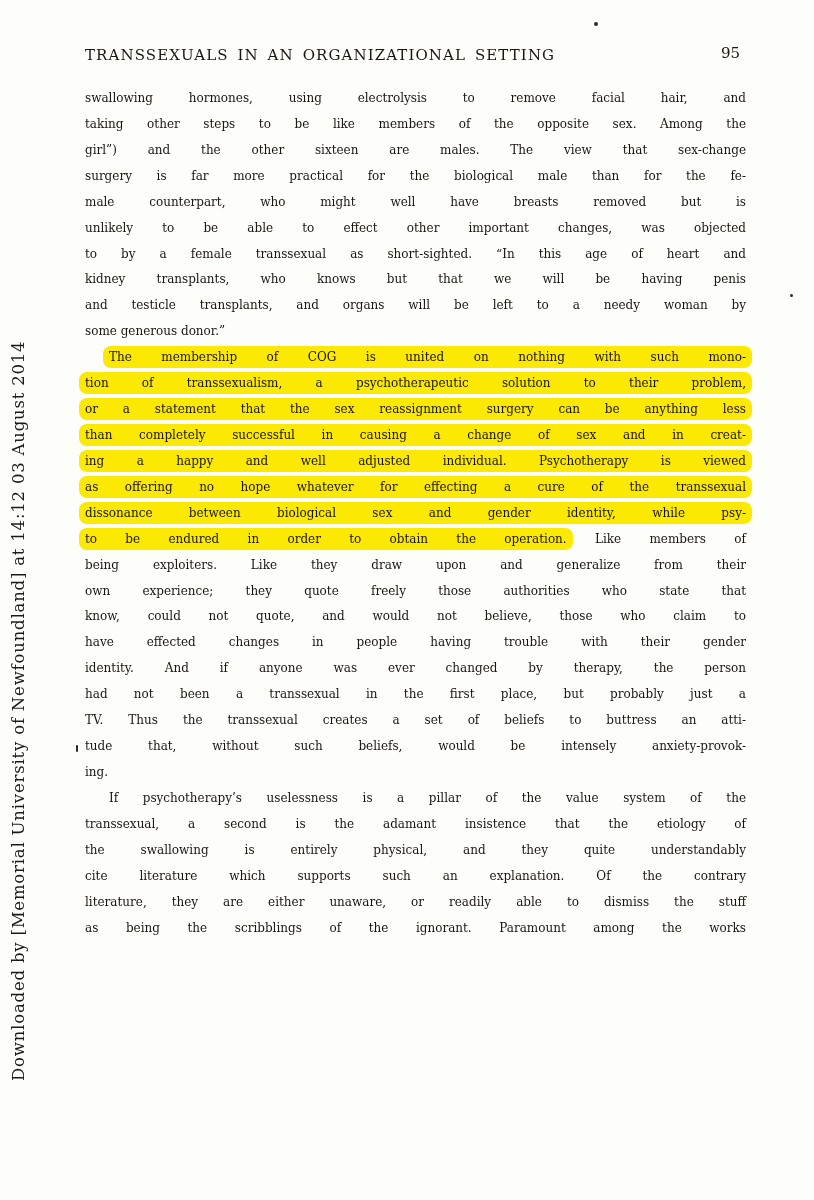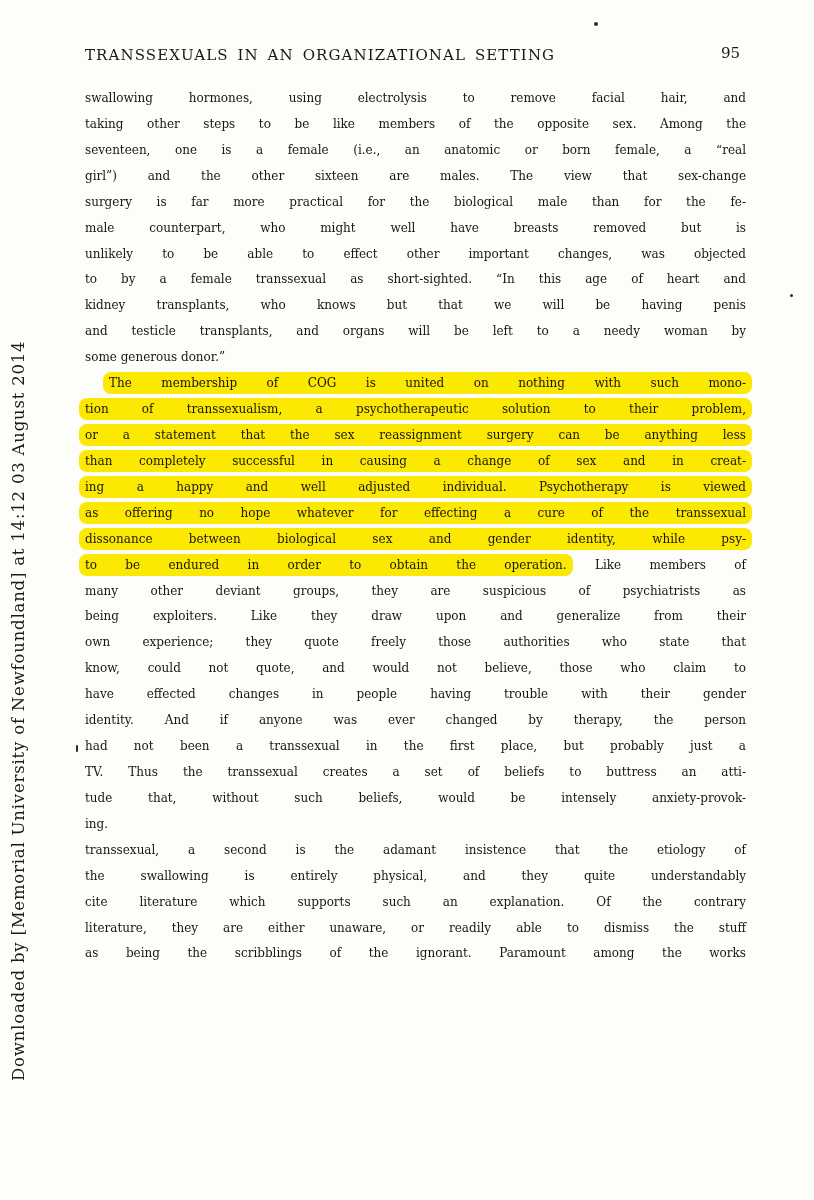--- a/index.html
+++ b/index.html
@@ -72,47 +72,46 @@
   <div class="watermark">Downloaded by [Memorial University of Newfoundland] at 14:12 03 August 2014</div>
 
   <div class="header">
     <span class="running-title">TRANSSEXUALS IN AN ORGANIZATIONAL SETTING</span>
     <span class="page-number">95</span>
   </div>
 
   <div class="body-text">
       <div class="line"><span class="">swallowing hormones, using electrolysis to remove facial hair, and</span></div>
       <div class="line"><span class="">taking other steps to be like members of the opposite sex. Among the</span></div>
-      <div class="line"><span class="">seventeen, one is a female (i.e., an anatomic or born female, a “real</span></div>
       <div class="line"><span class="">girl”) and the other sixteen are males. The view that sex-change</span></div>
       <div class="line"><span class="">surgery is far more practical for the biological male than for the fe-</span></div>
       <div class="line"><span class="">male counterpart, who might well have breasts removed but is</span></div>
       <div class="line"><span class="">unlikely to be able to effect other important changes, was objected</span></div>
       <div class="line"><span class="">to by a female transsexual as short-sighted. “In this age of heart and</span></div>
       <div class="line"><span class="">kidney transplants, who knows but that we will be having penis</span></div>
       <div class="line"><span class="">and testicle transplants, and organs will be left to a needy woman by</span></div>
       <div class="line last"><span class="">some generous donor.”</span></div>
       <div class="line indent"><span class="hl">The membership of COG is united on nothing with such mono-</span></div>
       <div class="line"><span class="hl">tion of transsexualism, a psychotherapeutic solution to their problem,</span></div>
       <div class="line"><span class="hl">or a statement that the sex reassignment surgery can be anything less</span></div>
       <div class="line"><span class="hl">than completely successful in causing a change of sex and in creat-</span></div>
       <div class="line"><span class="hl">ing a happy and well adjusted individual. Psychotherapy is viewed</span></div>
       <div class="line"><span class="hl">as offering no hope whatever for effecting a cure of the transsexual</span></div>
       <div class="line"><span class="hl">dissonance between biological sex and gender identity, while psy-</span></div>
       <div class="line"><span class="hl">to be endured in order to obtain the operation.</span><span class=""> Like members of</span></div>
-      <div class="line"><span class="">many other deviant groups, they are suspicious of psychiatrists as</span></div>
       <div class="line"><span class="">being exploiters. Like they draw upon and generalize from their</span></div>
       <div class="line"><span class="">own experience; they quote freely those authorities who state that</span></div>
       <div class="line"><span class="">know, could not quote, and would not believe, those who claim to</span></div>
       <div class="line"><span class="">have effected changes in people having trouble with their gender</span></div>
       <div class="line"><span class="">identity. And if anyone was ever changed by therapy, the person</span></div>
       <div class="line"><span class="">had not been a transsexual in the first place, but probably just a</span></div>
       <div class="line"><span class="">TV. Thus the transsexual creates a set of beliefs to buttress an atti-</span></div>
       <div class="line"><span class="">tude that, without such beliefs, would be intensely anxiety-provok-</span></div>
       <div class="line last"><span class="">ing.</span></div>
+      <div class="line indent"><span class="">If psychotherapy’s uselessness is a pillar of the value system of the</span></div>
       <div class="line"><span class="">transsexual, a second is the adamant insistence that the etiology of</span></div>
       <div class="line"><span class="">the swallowing is entirely physical, and they quite understandably</span></div>
       <div class="line"><span class="">cite literature which supports such an explanation. Of the contrary</span></div>
       <div class="line"><span class="">literature, they are either unaware, or readily able to dismiss the stuff</span></div>
       <div class="line"><span class="">as being the scribblings of the ignorant. Paramount among the works</span></div>
     </div>
 
   <div class="speck speck-1"></div>
   <div class="speck speck-2"></div>
   <div class="speck speck-3"></div>

